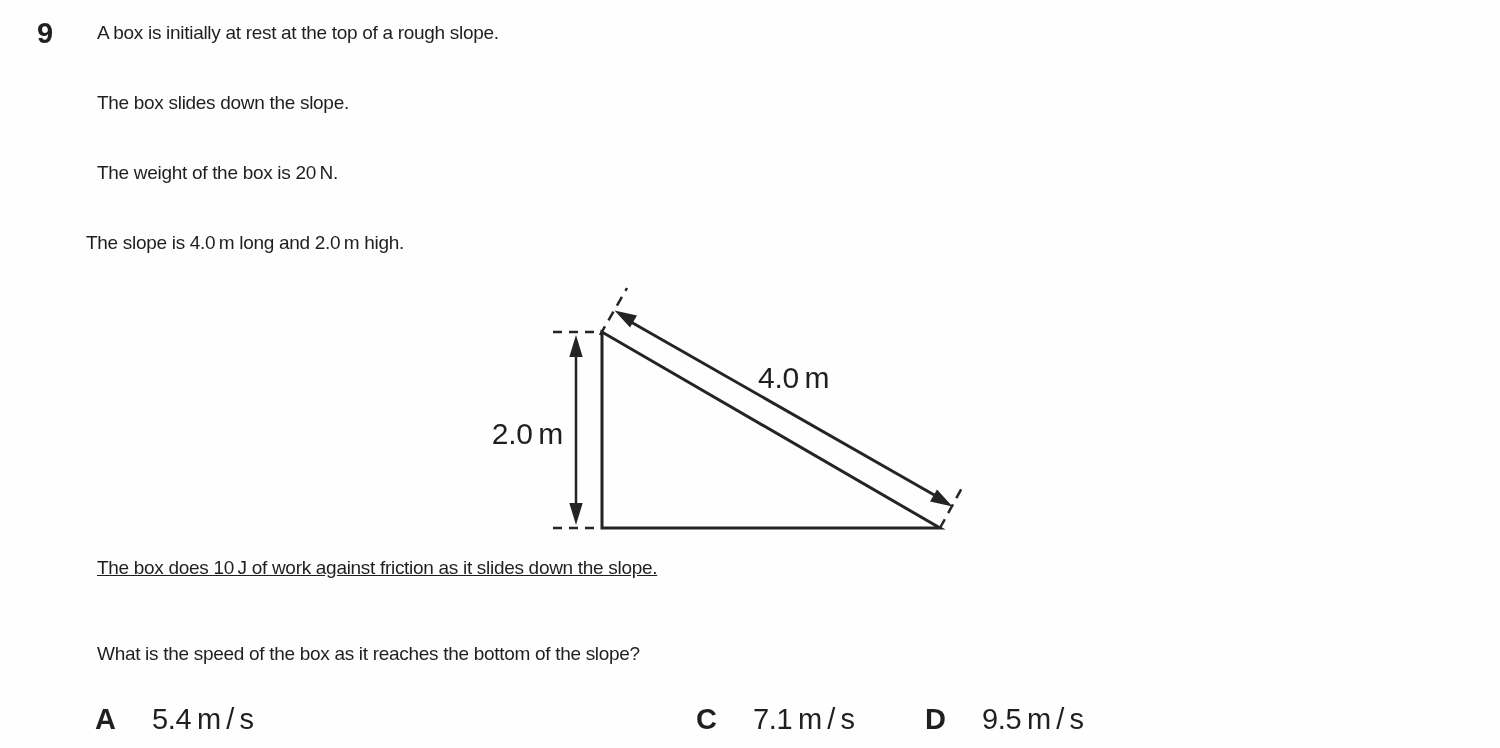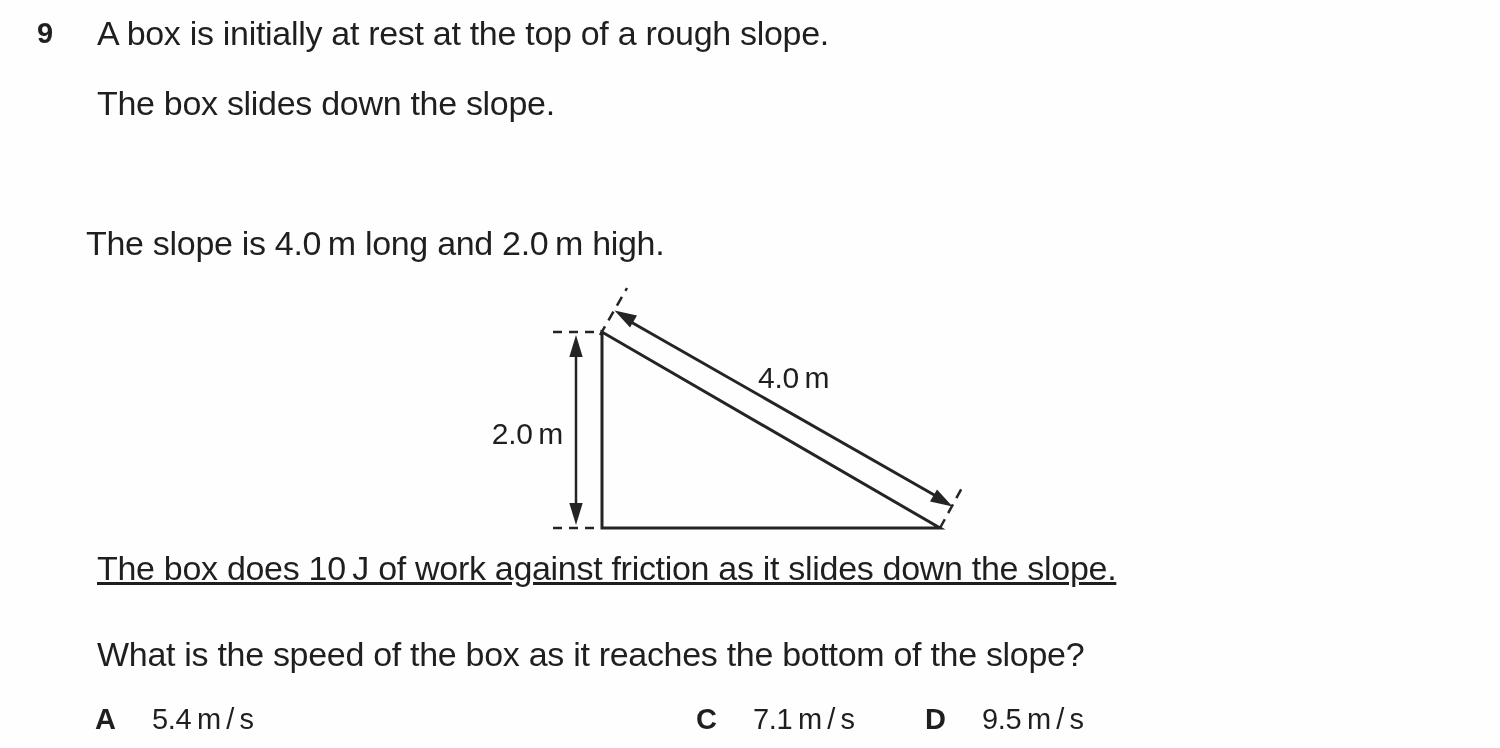--- a/index.html
+++ b/index.html
@@ -13,21 +13,21 @@
     height: 748px;
     background: #fefefe;
     font-family: "Liberation Sans", "DejaVu Sans", sans-serif;
     color: #1f1f1f;
     overflow: hidden;
     letter-spacing: -0.3px;
   }
   .line {
     position: absolute;
     margin: 0;
-    font-size: 34px;
+    font-size: 19px;
     line-height: 36px;
     white-space: nowrap;
   }
   .qnum {
     position: absolute;
     left: 37px;
     top: 15px;
     font-size: 29px;
     line-height: 36px;
     font-weight: bold;
@@ -79,20 +79,21 @@
 </style>
 </head>
 <body>
 
 <div class="page">
 
   <div class="qnum">9</div>
 
   <p class="line l1">A box is initially at rest at the top of a rough slope.</p>
   <p class="line l2">The box slides down the slope.</p>
+  <p class="line l3">The weight of the box is 20 N.</p>
   <p class="line l4">The slope is 4.0 m long and 2.0 m high.</p>
 
   <svg class="diagram-svg" viewBox="440 270 570 275" xmlns="http://www.w3.org/2000/svg">
 
     <path class="ink-stroke" stroke-width="3" d="M602,332 L602,528 L940,528 Z"></path>
 
     <path class="ink-stroke" stroke-width="2.5" stroke-dasharray="9 7" d="M553,332 H601"></path>
     <path class="ink-stroke" stroke-width="2.5" stroke-dasharray="9 7" d="M553,528 H601"></path>
 
     <g>

